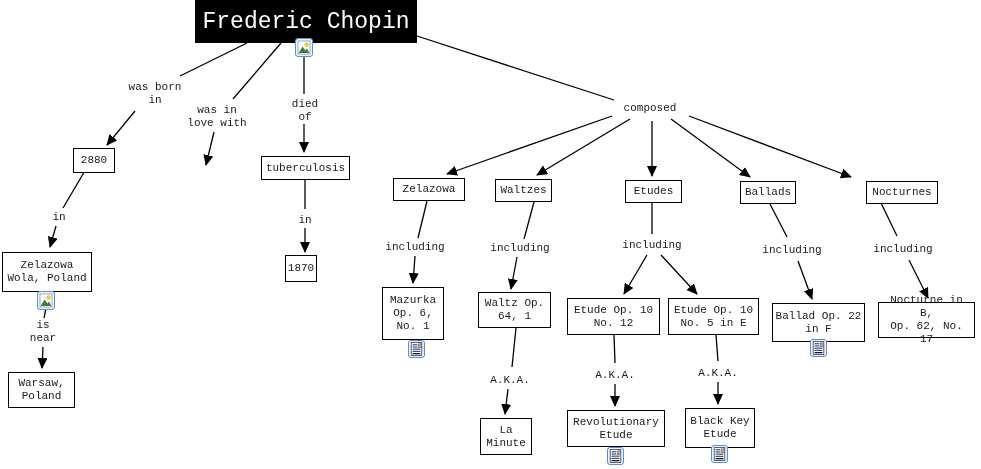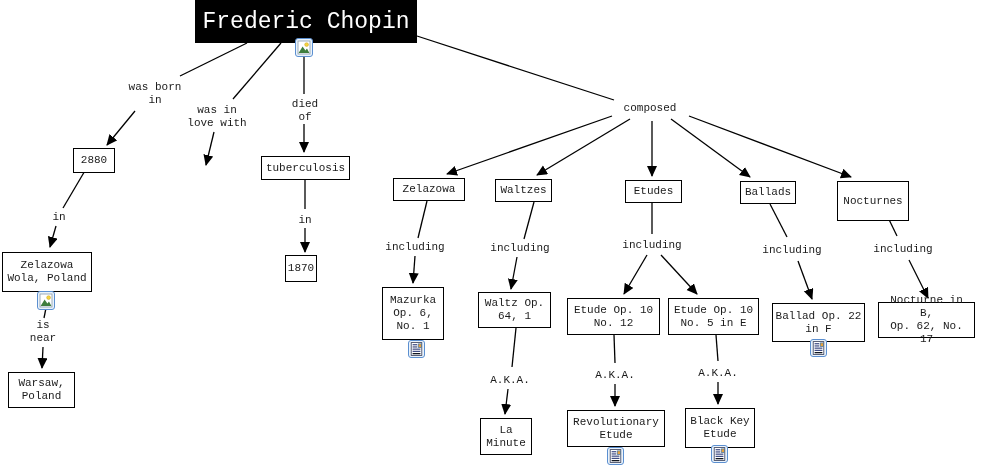--- a/index.html
+++ b/index.html
@@ -122,21 +122,21 @@
   <div class="concept" style="left:285px;top:255px;width:32px;height:27px">1870</div>
   <div class="concept" style="left:2px;top:252px;width:90px;height:40px">Zelazowa
 Wola, Poland</div>
   <div class="concept" style="left:8px;top:372px;width:67px;height:36px">Warsaw,
 Poland</div>
 
   <div class="concept" style="left:393px;top:178px;width:72px;height:23px">Zelazowa</div>
   <div class="concept" style="left:495px;top:179px;width:57px;height:23px">Waltzes</div>
   <div class="concept" style="left:625px;top:180px;width:57px;height:23px">Etudes</div>
   <div class="concept" style="left:740px;top:181px;width:56px;height:23px">Ballads</div>
-  <div class="concept" style="left:837px;top:181px;width:72px;height:40px">Nocturnes</div>
+  <div class="concept" style="left:866px;top:181px;width:72px;height:23px">Nocturnes</div>
 
   <div class="concept" style="left:382px;top:287px;width:62px;height:53px">Mazurka
 Op. 6,
 No. 1</div>
   <div class="concept" style="left:478px;top:292px;width:73px;height:36px">Waltz Op.
 64, 1</div>
   <div class="concept" style="left:567px;top:298px;width:93px;height:37px">Etude Op. 10
 No. 12</div>
   <div class="concept" style="left:668px;top:298px;width:91px;height:37px">Etude Op. 10
 No. 5 in E</div>

